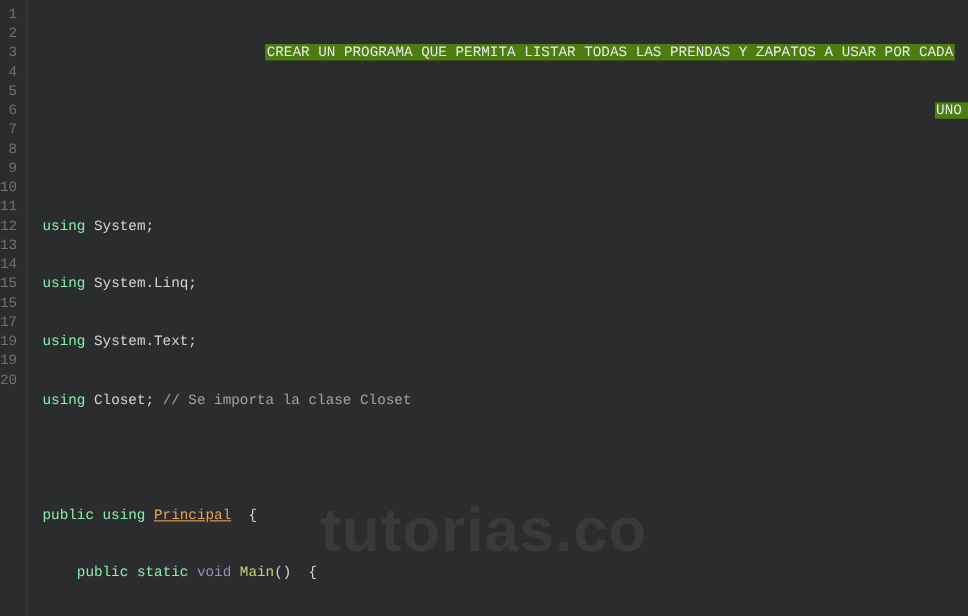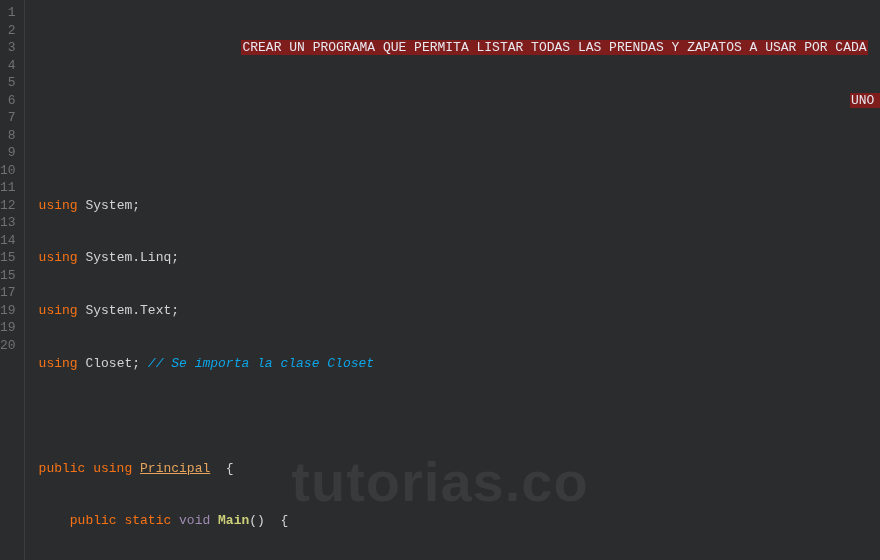--- a/index.html
+++ b/index.html
@@ -32,29 +32,29 @@
   .code {
     flex: 1;
     padding-left: 14px;
     padding-top: 4px;
     color: #d4d4d4;
     white-space: pre;
     position: relative;
   }
   .line { height: 17.5px; }
   .sel {
-    background: #7f1d1d;
+    background: #4d7c0f;
     color: #e8e8f0;
     padding: 0 1px;
   }
-  .kw { color: #f97316; }
+  .kw { color: #86efac; }
   .type { color: #a08bb5; }
   .cls { color: #e6a35c; text-decoration: underline; }
-  .fn { color: #cdd078; font-weight: bold; }
-  .cmt { color: #0ea5e9; font-style: italic; }
+  .fn { color: #cdd078; font-weight: normal; }
+  .cmt { color: #a3a3a3; }
   .watermark {
     position: absolute;
     bottom: 40px;
     left: 50%;
     transform: translateX(-50%);
     font-size: 56px;
     font-weight: bold;
     color: #383a3b;
     letter-spacing: 1px;
     user-select: none;

